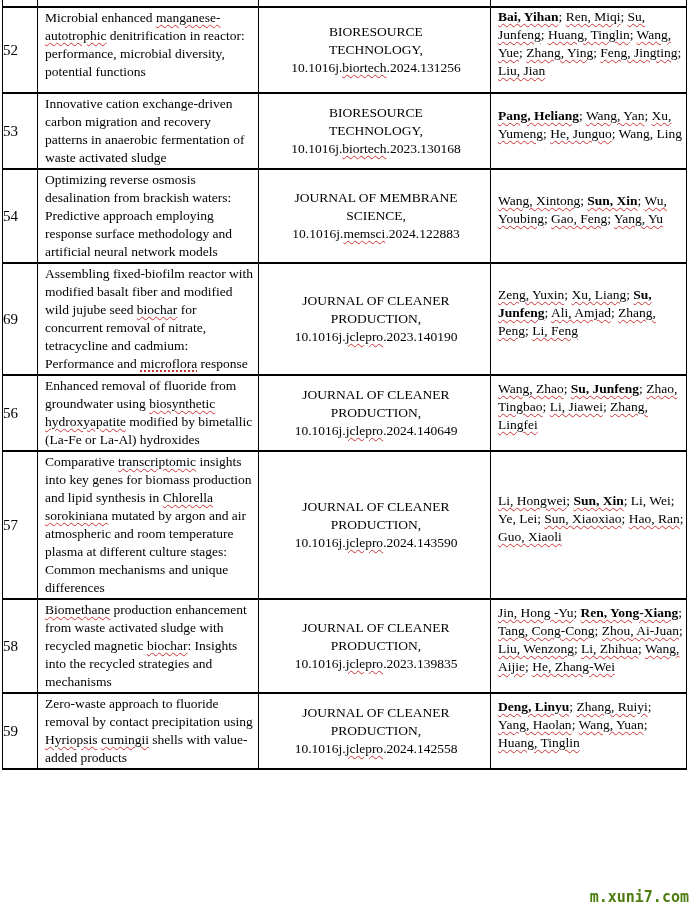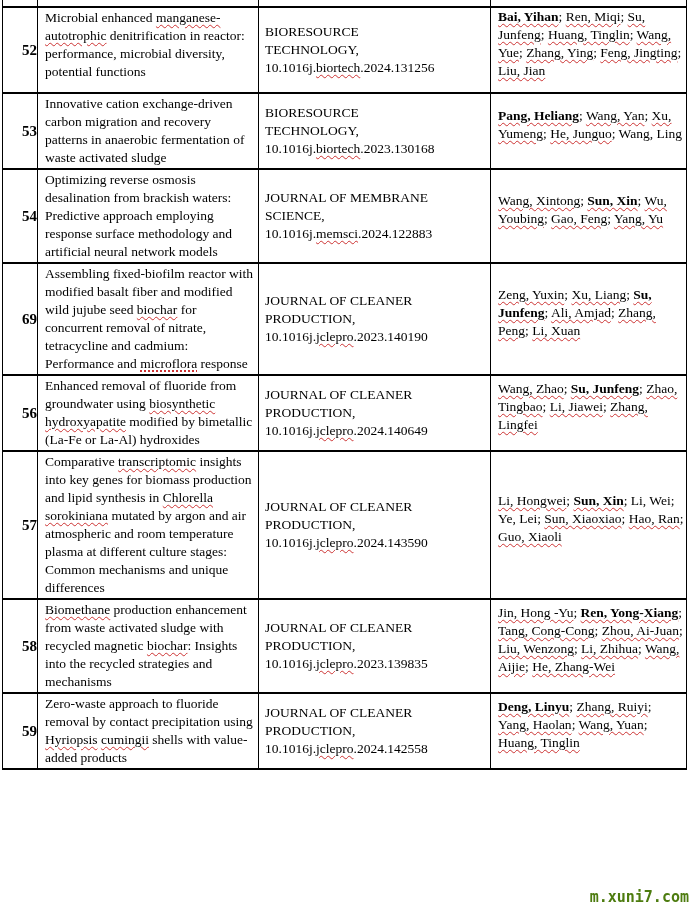--- a/index.html
+++ b/index.html
@@ -18,23 +18,23 @@
   }
   td{
     border-left:1px solid var(--border);
     border-right:1px solid var(--border);
     border-top:2px solid var(--border);
     border-bottom:2px solid var(--border);
     font-size:13.5px;line-height:18px;
     word-wrap:break-word;
   }
   tr.stub-row td{border-top:none;height:6px;padding:0;}
-  td.c-num{text-align:right;vertical-align:middle;font-size:15px;padding:0;font-weight:bold;}
+  td.c-num{text-align:left;vertical-align:middle;font-size:15px;padding:0;}
   td.c-title{vertical-align:top;padding:1px 3px 1px 7px;margin-left:36px;}
-  td.c-journal{vertical-align:middle;padding:0 3px 0 6px;}
+  td.c-journal{vertical-align:middle;padding:0 3px 0 6px;text-align:center;}
   td.c-authors{vertical-align:middle;padding:0 2px 12px 7px;}
   .seg-b{font-weight:bold;}
   .seg-s{
     text-decoration-line:underline;
     text-decoration-style:wavy;
     text-decoration-color:var(--squiggle);
     text-decoration-thickness:1px;
     text-underline-offset:2px;
   }
   .seg-d{
@@ -85,21 +85,21 @@
         <tr class="pub-row">
     <td class="c-num">54</td>
     <td class="c-title"><span>Optimizing reverse osmosis desalination from brackish waters: Predictive approach employing response surface methodology and artificial neural network models</span></td>
     <td class="c-journal"><span>JOURNAL OF MEMBRANE</span><br><span>SCIENCE,</span><br><span>10.1016j.</span><span class="seg-s">memsci</span><span>.2024.122883</span></td>
     <td class="c-authors"><span class="seg-s">Wang, Xintong</span><span>; </span><span class="seg-b seg-s">Sun, Xin</span><span>; </span><span class="seg-s">Wu, Youbing</span><span>; </span><span class="seg-s">Gao, Feng</span><span>; </span><span class="seg-s">Yang, Yu</span></td>
   </tr>
         <tr class="pub-row">
     <td class="c-num">69</td>
     <td class="c-title"><span>Assembling fixed-biofilm reactor with modified basalt fiber and modified wild jujube seed </span><span class="seg-s">biochar</span><span> for concurrent removal of nitrate, tetracycline and cadmium: Performance and </span><span class="seg-d">microflora</span><span> response</span></td>
     <td class="c-journal"><span>JOURNAL OF CLEANER</span><br><span>PRODUCTION,</span><br><span>10.1016j.</span><span class="seg-s">jclepro</span><span>.2023.140190</span></td>
-    <td class="c-authors"><span class="seg-s">Zeng, Yuxin</span><span>; </span><span class="seg-s">Xu, Liang</span><span>; </span><span class="seg-b seg-s">Su, Junfeng</span><span>; </span><span class="seg-s">Ali, Amjad</span><span>; </span><span class="seg-s">Zhang, Peng</span><span>; </span><span class="seg-s">Li, Xuan</span></td>
+    <td class="c-authors"><span class="seg-s">Zeng, Yuxin</span><span>; </span><span class="seg-s">Xu, Liang</span><span>; </span><span class="seg-b seg-s">Su, Junfeng</span><span>; </span><span class="seg-s">Ali, Amjad</span><span>; </span><span class="seg-s">Zhang, Peng</span><span>; </span><span class="seg-s">Li, Feng</span></td>
   </tr>
         <tr class="pub-row">
     <td class="c-num">56</td>
     <td class="c-title"><span>Enhanced removal of fluoride from groundwater using </span><span class="seg-s">biosynthetic hydroxyapatite</span><span> modified by bimetallic (La-Fe or La-Al) hydroxides</span></td>
     <td class="c-journal"><span>JOURNAL OF CLEANER</span><br><span>PRODUCTION,</span><br><span>10.1016j.</span><span class="seg-s">jclepro</span><span>.2024.140649</span></td>
     <td class="c-authors"><span class="seg-s">Wang, Zhao</span><span>; </span><span class="seg-b seg-s">Su, Junfeng</span><span>; </span><span class="seg-s">Zhao, Tingbao</span><span>; </span><span class="seg-s">Li, Jiawei</span><span>; </span><span class="seg-s">Zhang, Lingfei</span></td>
   </tr>
         <tr class="pub-row">
     <td class="c-num">57</td>
     <td class="c-title"><span>Comparative </span><span class="seg-s">transcriptomic</span><span> insights into key genes for biomass production and lipid synthesis in </span><span class="seg-s">Chlorella</span><span> </span><span class="seg-s">sorokiniana</span><span> mutated by argon and air atmospheric and room temperature plasma at different culture stages: Common mechanisms and unique differences</span></td>

